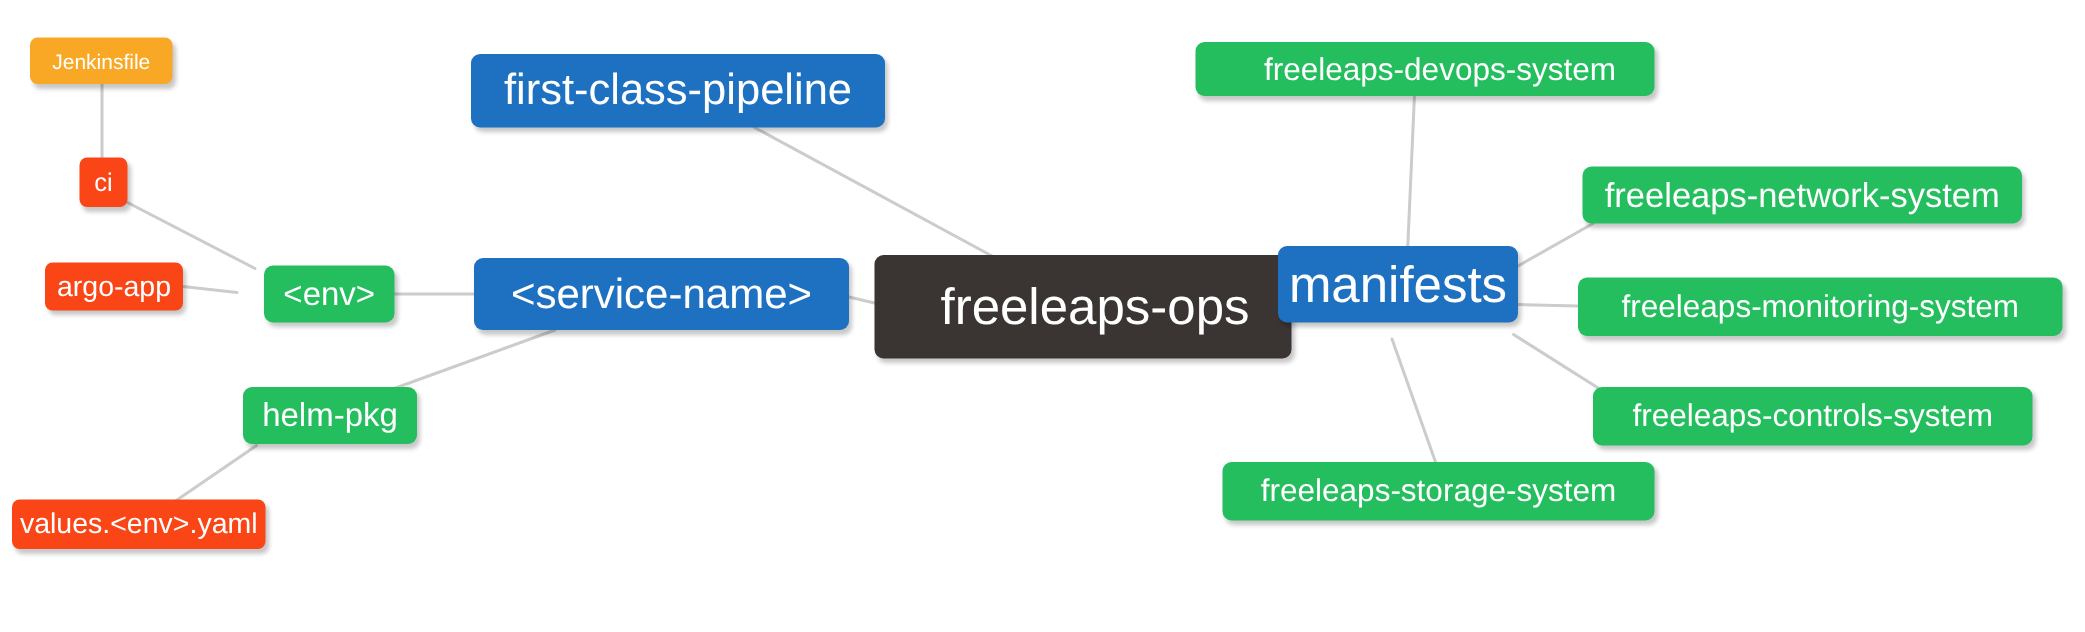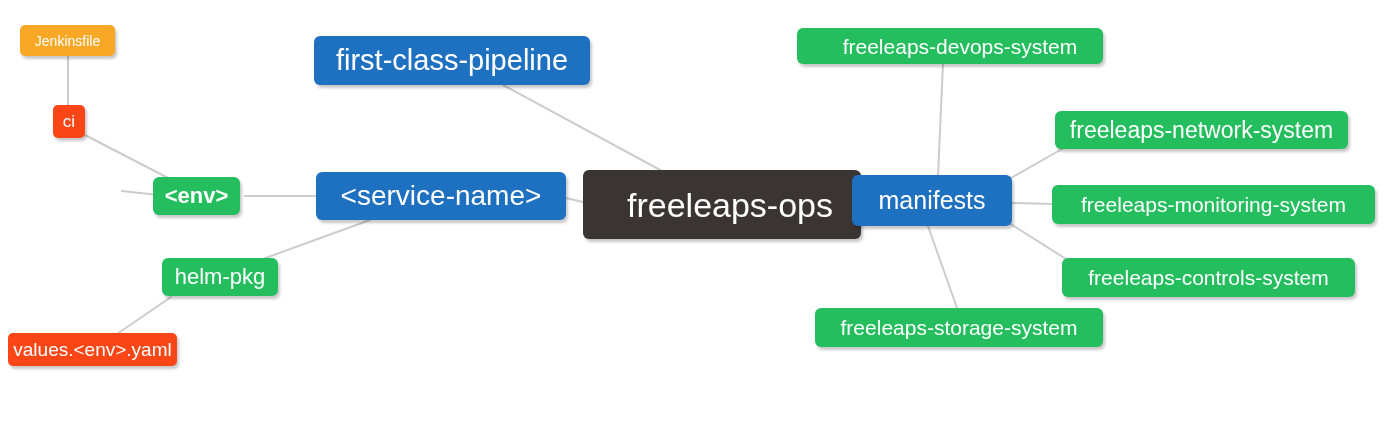--- a/index.html
+++ b/index.html
@@ -66,22 +66,25 @@
   </svg>
 
   <div class="node" style="left:20px; top:25px; width:95px; height:31px; font-size:14px; border-radius:5px;" data-color="orange">
     <span>Jenkinsfile</span>
   </div>
 
   <div class="node" style="left:53px; top:105px; width:32px; height:33px; font-size:17px; border-radius:5px;" data-color="red">
     <span>ci</span>
   </div>
 
+  <div class="node" style="left:30px; top:175px; width:92px; height:32px; font-size:19px; border-radius:5px;" data-color="red">
+    <span>argo-app</span>
+  </div>
 
-  <div class="node" style="left:153px; top:177px; width:87px; height:38px; font-size:22px;font-weight:bold;" data-color="green">
+  <div class="node" style="left:176px; top:177px; width:87px; height:38px; font-size:22px;" data-color="green">
     <span>&lt;env&gt;</span>
   </div>
 
   <div class="node" style="left:147px; top:258px; width:116px; height:38px; font-size:22px;margin-left:15px;" data-color="green">
     <span>helm-pkg</span>
   </div>
 
   <div class="node" style="left:8px; top:333px; width:169px; height:33px; font-size:19px; border-radius:5px;" data-color="red">
     <span>values.&lt;env&gt;.yaml</span>
   </div>
@@ -91,21 +94,21 @@
   </div>
 
   <div class="node" style="left:316px; top:172px; width:250px; height:48px; font-size:28px;" data-color="blue">
     <span>&lt;service-name&gt;</span>
   </div>
 
   <div class="node" style="left:583px; top:170px; width:262px; height:69px; font-size:34px;padding-left:16px;" data-color="dark">
     <span>freeleaps-ops</span>
   </div>
 
-  <div class="node" style="left:852px; top:175px; width:160px; height:51px; font-size:25px;" data-color="blue">
+  <div class="node" style="left:852px; top:164px; width:160px; height:51px; font-size:34px;" data-color="blue">
     <span>manifests</span>
   </div>
 
   <div class="node" style="left:797px; top:28px; width:286px; height:36px; font-size:21px;padding-left:20px;" data-color="green">
     <span>freeleaps-devops-system</span>
   </div>
 
   <div class="node" style="left:1055px; top:111px; width:293px; height:38px; font-size:23px;" data-color="green">
     <span>freeleaps-network-system</span>
   </div>

